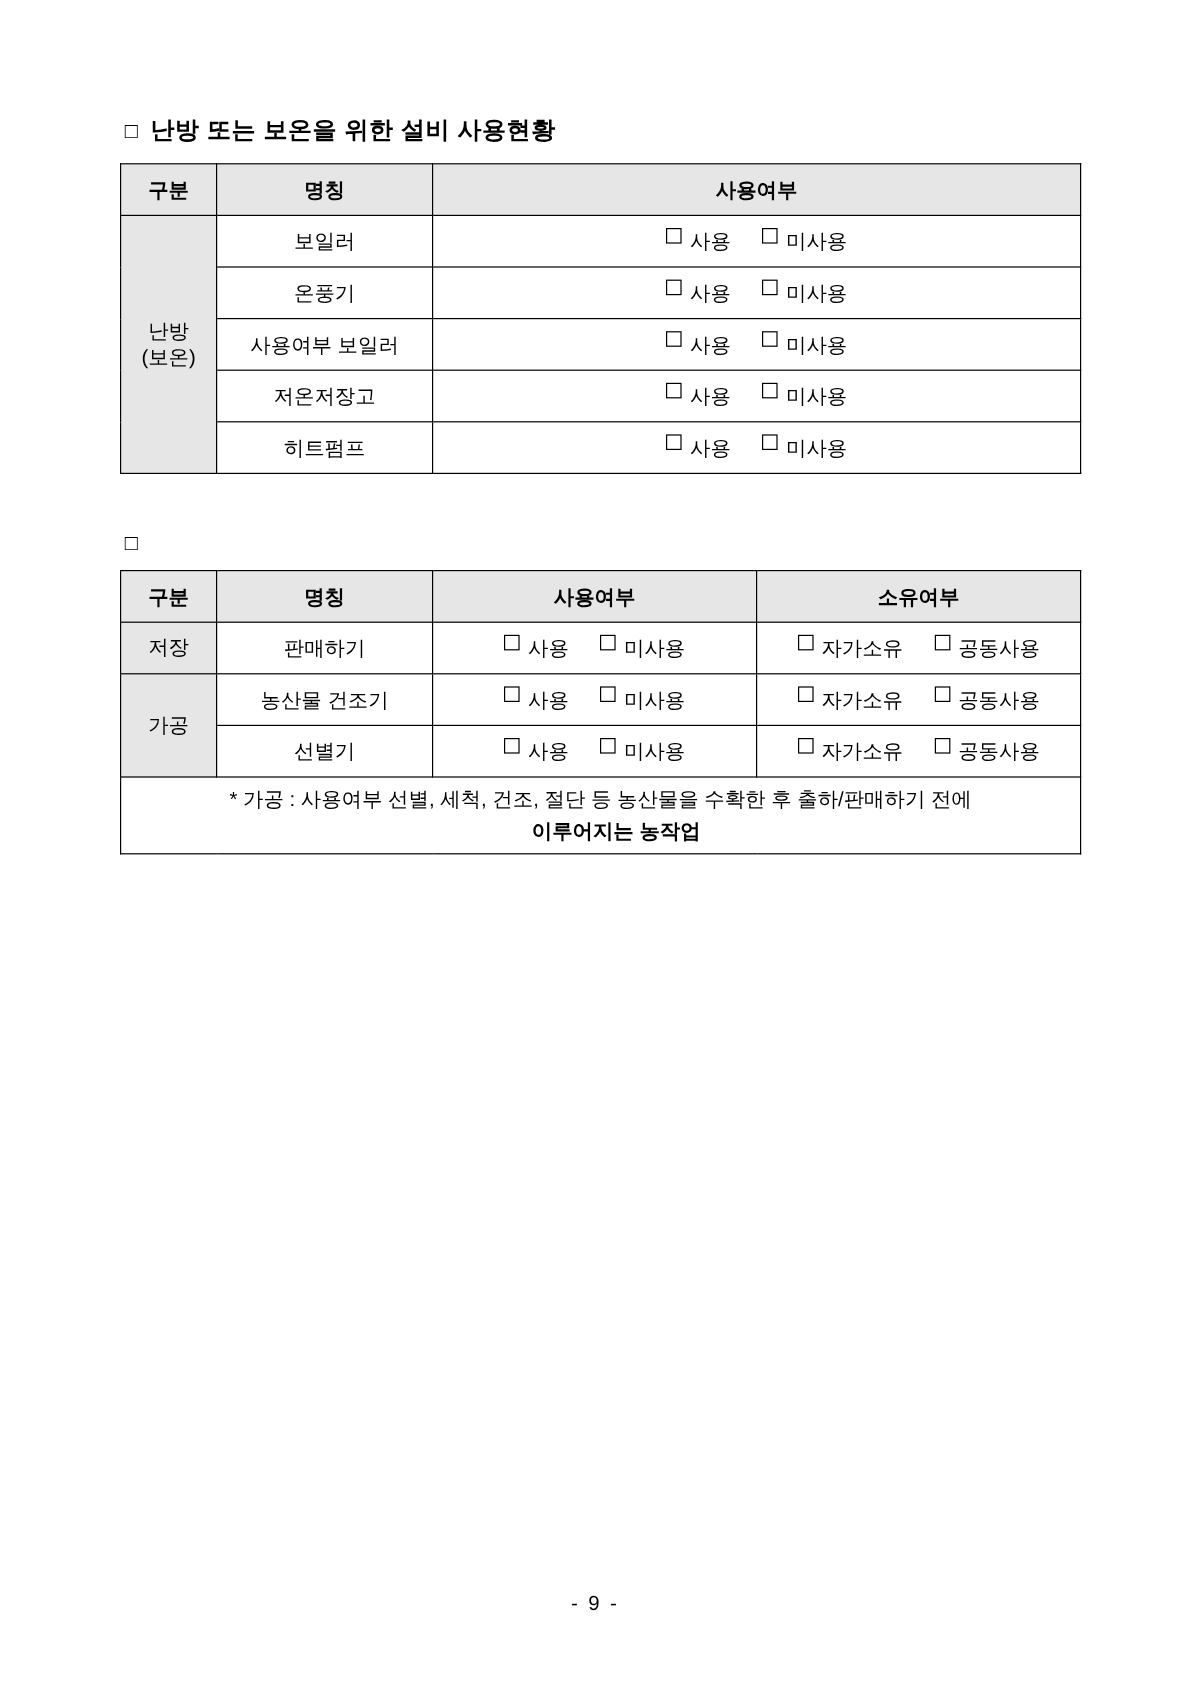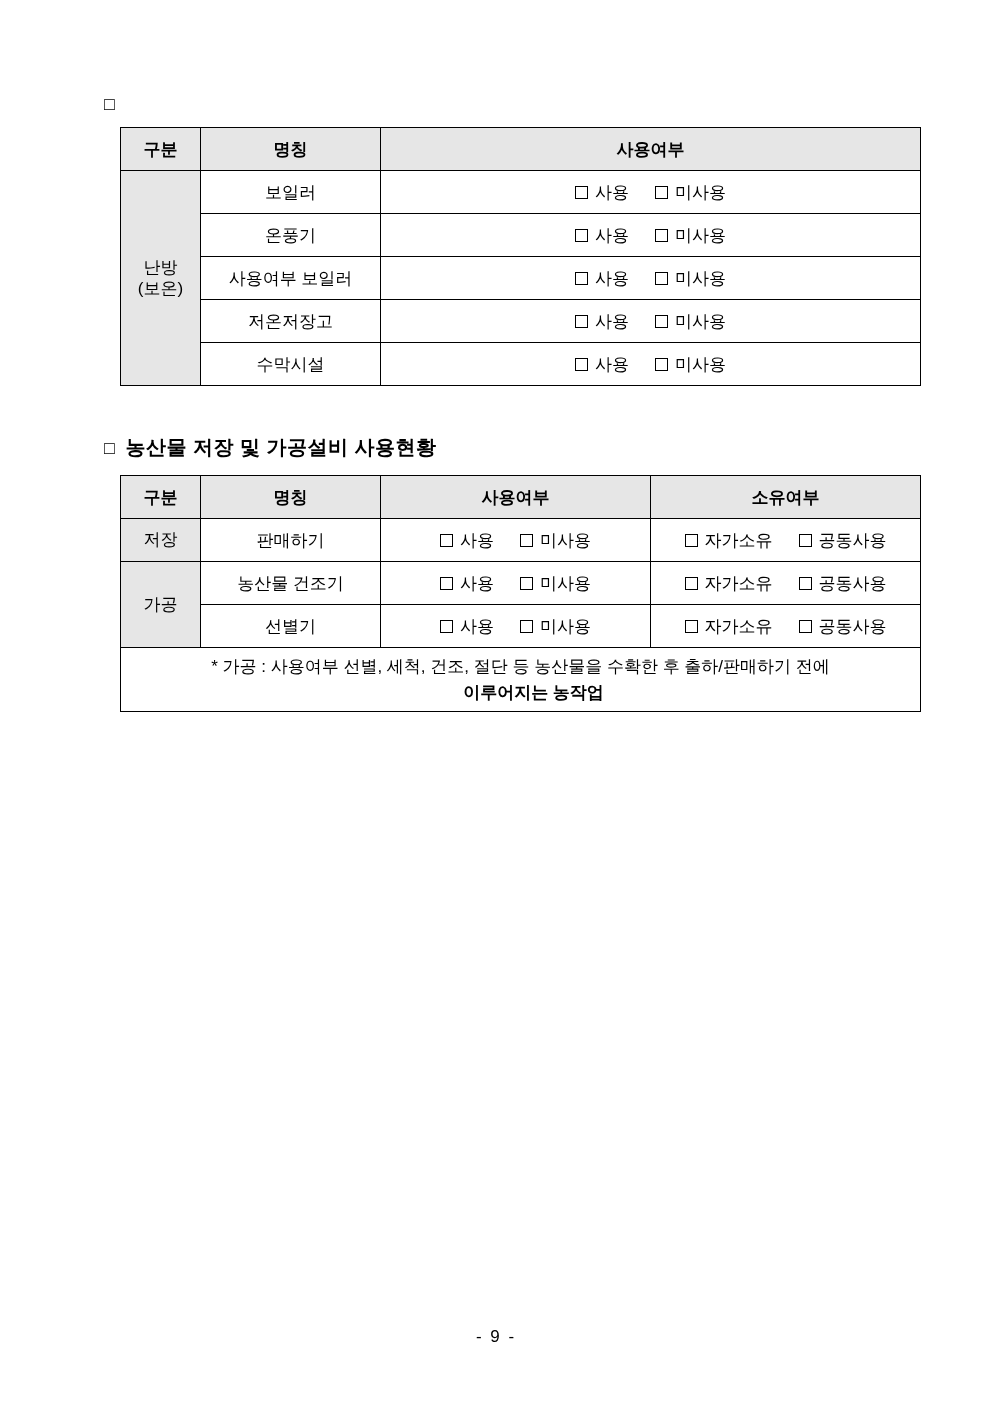--- a/index.html
+++ b/index.html
@@ -36,21 +36,20 @@
   .heading-box {
     display: inline-block;
     font-size: 18px;
     line-height: 1;
     font-weight: normal;
   }
   table.form-table {
     border-collapse: collapse;
     width: 800px;
     table-layout: fixed;
-    margin-left: 20px;
   }
   table.form-table td, table.form-table th {
     border: 1px solid #000000;
     text-align: center;
     vertical-align: middle;
     font-size: 17px;
     padding: 6px 4px;
     height: 30px;
   }
   table.form-table th {
@@ -66,21 +65,21 @@
   }
   .check-row {
     display: flex;
     justify-content: center;
     align-items: center;
     gap: 26px;
     font-size: 17px;
   }
   .check-opt {
     display: inline-flex;
-    align-items: center;
+    align-items: flex-start;
     gap: 7px;
     white-space: nowrap;
   }
   .cbox {
     display: inline-block;
     width: 13px;
     height: 13px;
     border: 1px solid #000000;
     box-sizing: border-box;
   }
@@ -109,20 +108,21 @@
   }
 </style>
 </head>
 <body>
 
 <div class="page">
 
   <div class="section">
     <div class="section-heading">
       <span class="heading-box">□</span>
+      <span>난방 또는 보온을 위한 설비 사용현황</span>
     </div>
 
     <table class="form-table">
       <colgroup>
         <col style="width:80px">
         <col style="width:180px">
         <col style="width:540px">
       </colgroup>
       <thead>
         <tr>
@@ -190,21 +190,21 @@
                 <span>사용</span>
               </span>
               <span class="check-opt">
                 <span class="cbox"></span>
                 <span>미사용</span>
               </span>
             </span>
           </td>
         </tr>
         <tr>
-          <td>수막시설</td>
+          <td>히트펌프</td>
           <td>
             <span class="check-row">
               <span class="check-opt">
                 <span class="cbox"></span>
                 <span>사용</span>
               </span>
               <span class="check-opt">
                 <span class="cbox"></span>
                 <span>미사용</span>
               </span>
@@ -213,21 +213,20 @@
         </tr>
       </tbody>
     </table>
   </div>
 
   <div class="spacer"></div>
 
   <div class="section">
     <div class="section-heading">
       <span class="heading-box">□</span>
-      <span>농산물 저장 및 가공설비 사용현황</span>
     </div>
 
     <table class="form-table">
       <colgroup>
         <col style="width:80px">
         <col style="width:180px">
         <col style="width:270px">
         <col style="width:270px">
       </colgroup>
       <thead>

